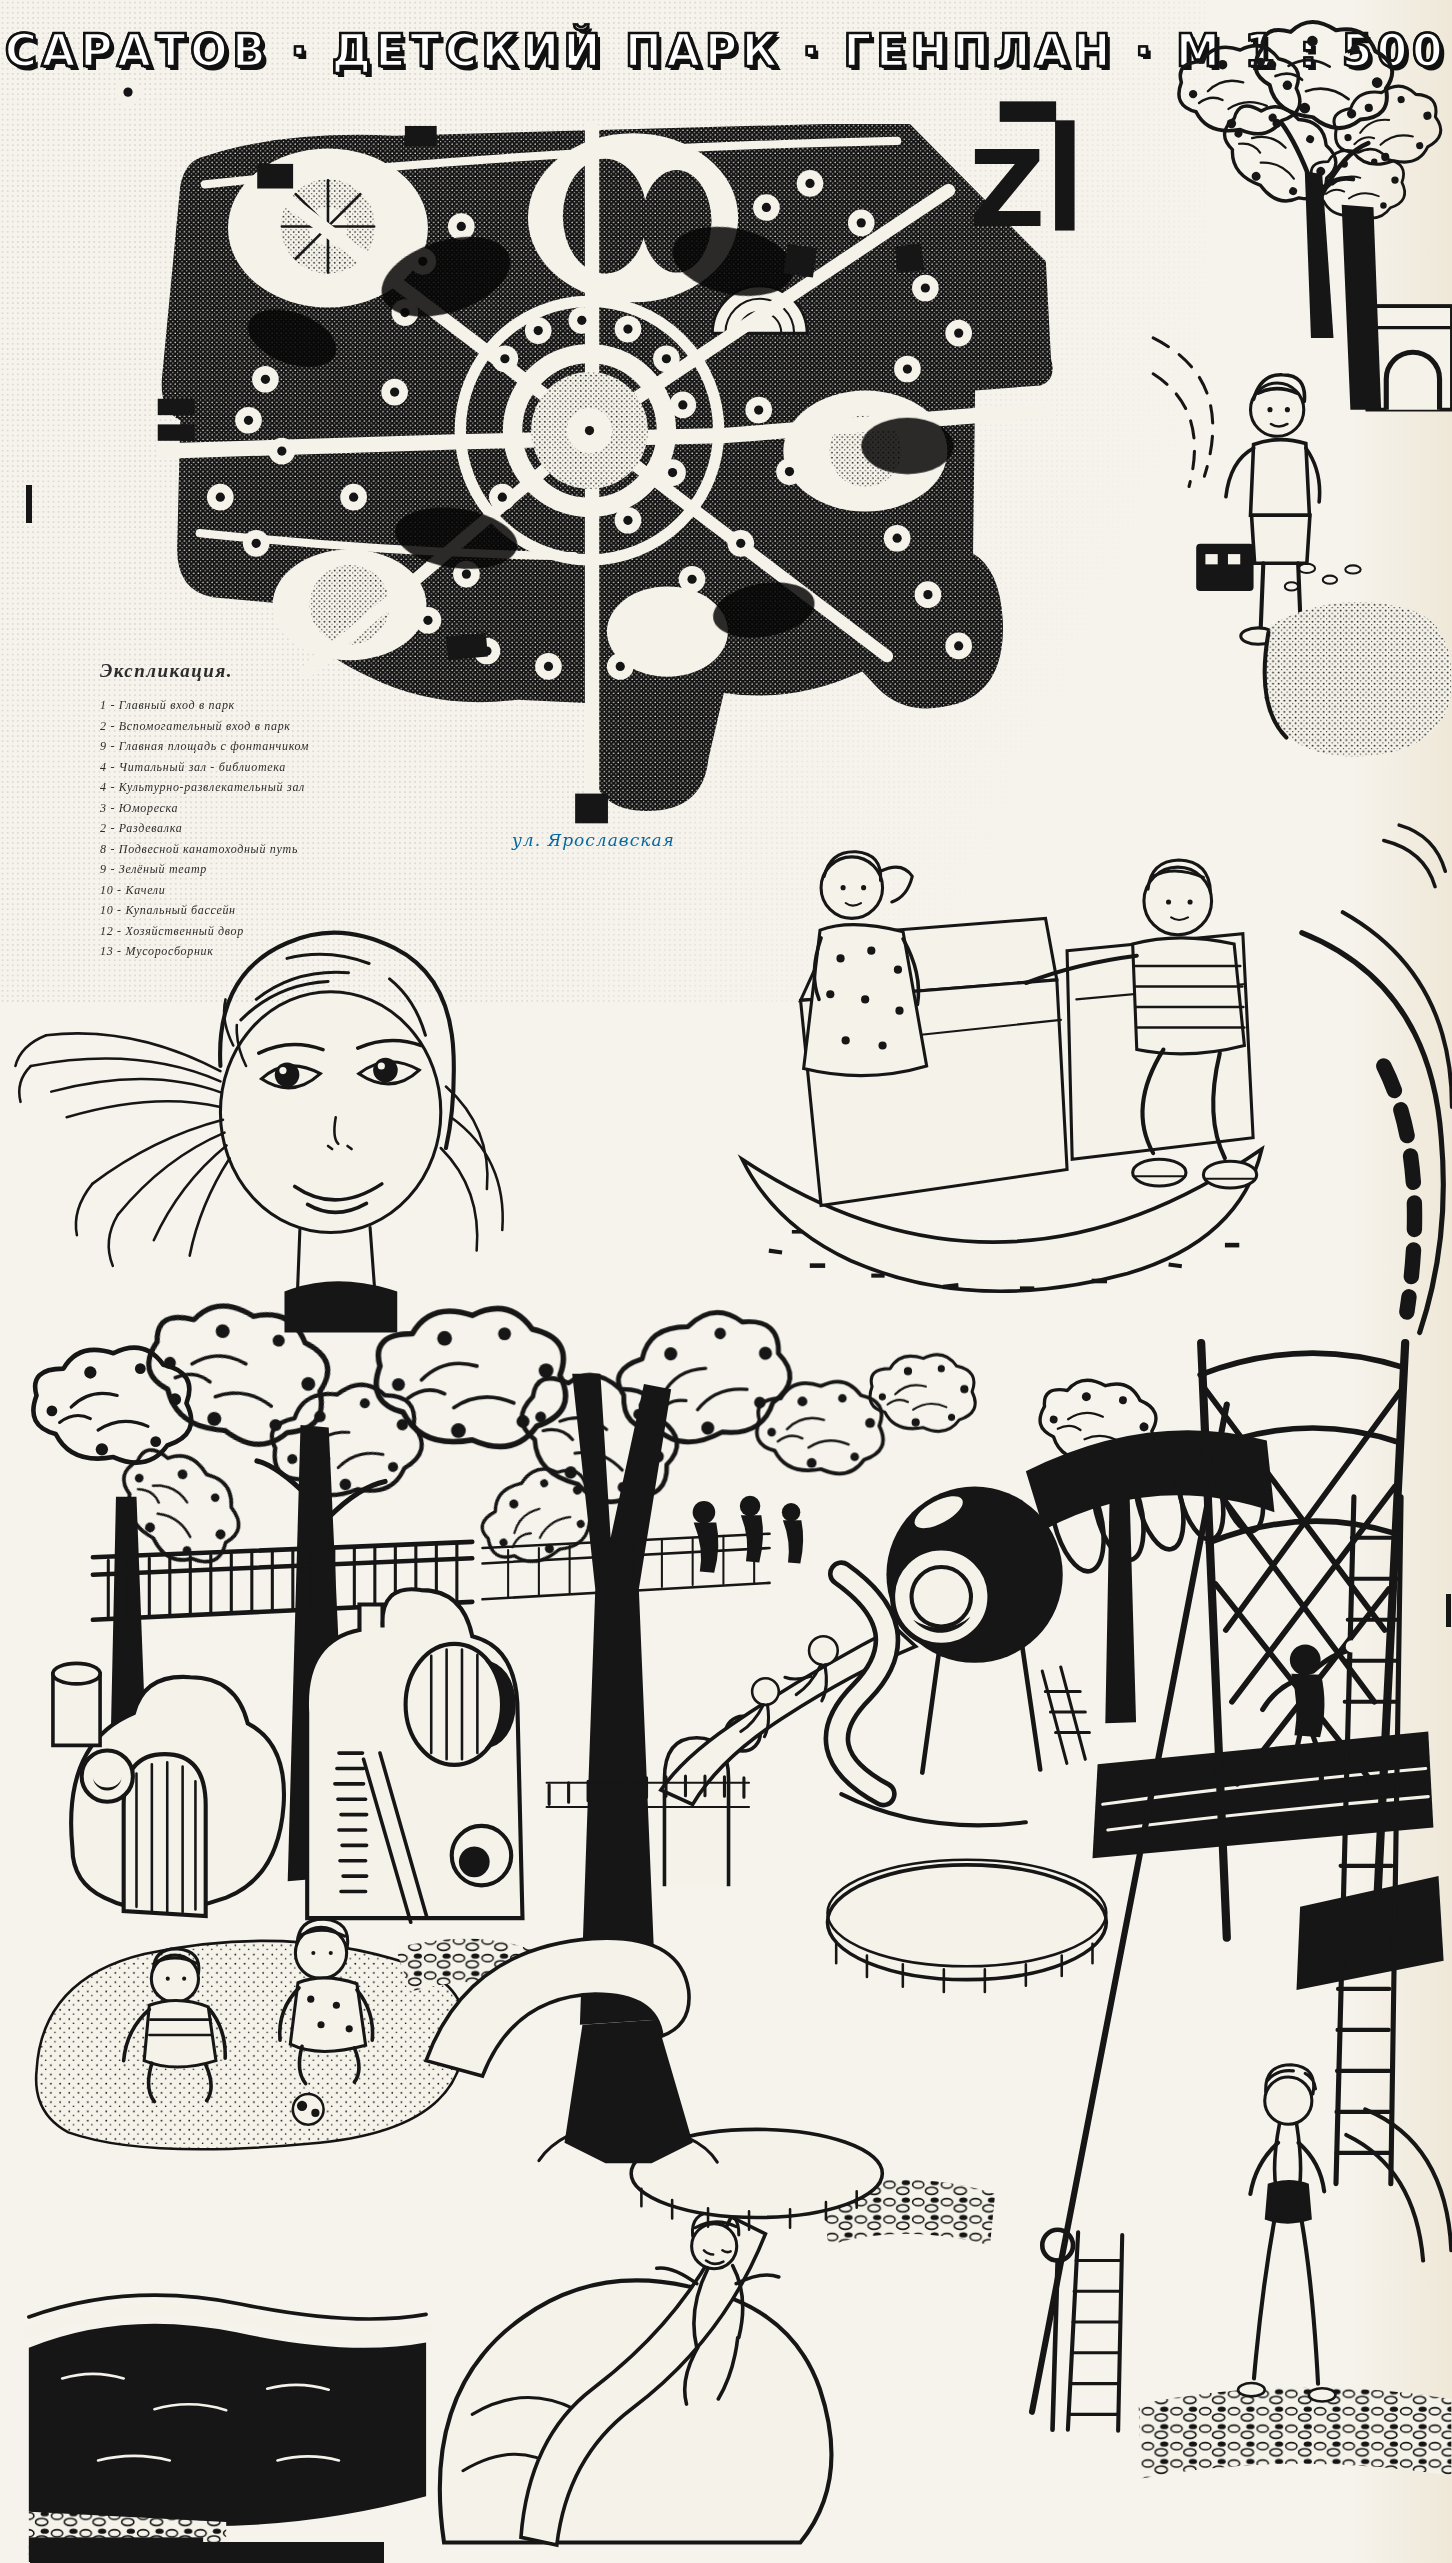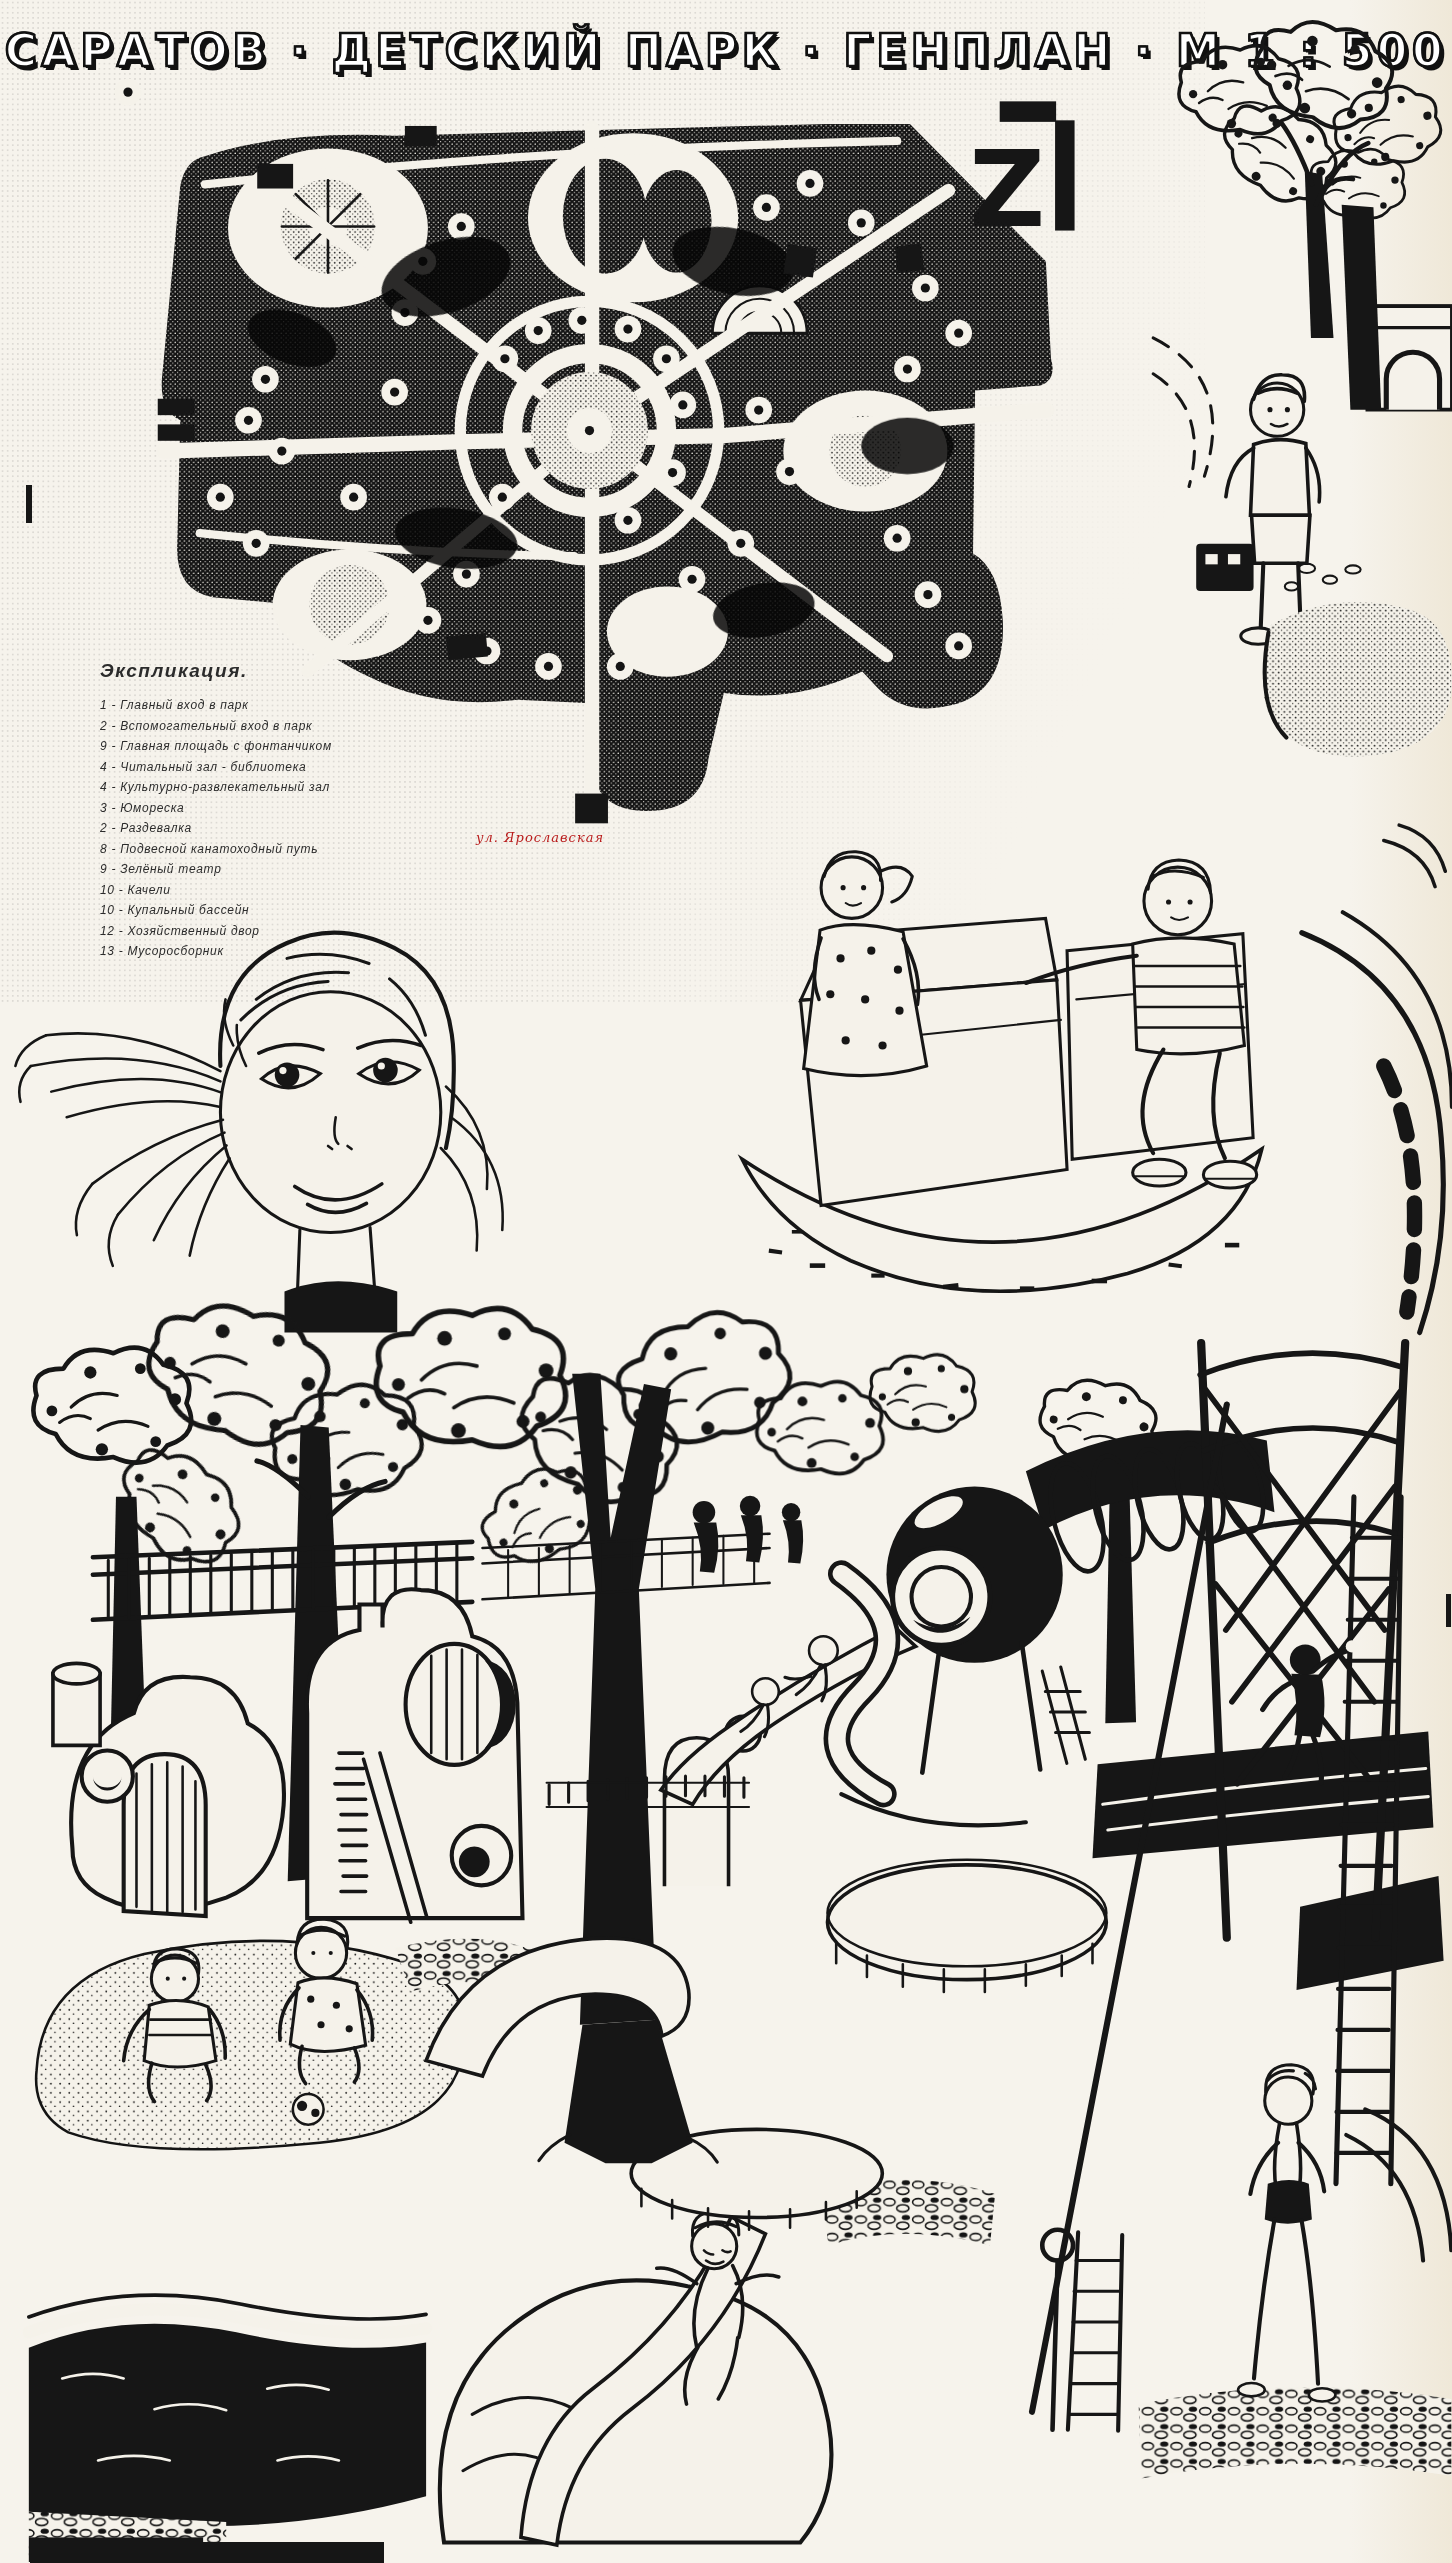--- a/index.html
+++ b/index.html
@@ -18,28 +18,28 @@
     mask-image:linear-gradient(115deg,#000 55%,transparent 85%);}
   .title{
     position:absolute; top:24.6px; left:50%; transform:translateX(-50%);
     white-space:nowrap; font-weight:800; font-size:44px; letter-spacing:4.6px;
     color:#fff; -webkit-text-stroke:2.6px #111;
     text-shadow:3.6px 4.1px 0 #111, -1px -1px 0 #111, 1px -1px 0 #111, -1px 1px 0 #111, 1.5px 1.5px 0 #111;
     transform-origin:center; font-family:"DejaVu Sans",sans-serif;
   }
   .legend{
     position:absolute; left:100px; top:660px; width:605px;
-    font-family:Liberation Sans, sans-serif; font-style:italic; color:#2c2c2c;
+    font-family:Liberation Serif, serif; font-style:italic; color:#2c2c2c;
     filter:blur(0.2px);
   }
   .lg-head{ font-size:19px; font-weight:700; letter-spacing:1.5px; margin-bottom:13.3px;}
   .lg-row{ font-size:12px; letter-spacing:0.7px; line-height:20.5px; white-space:nowrap;}
   .street-label{
-    position:absolute; left:476px; top:830px; font-family:"DejaVu Serif",serif;
-    font-style:italic; font-size:13px; letter-spacing:1px; color:#b91c1c; filter:blur(0.2px);
+    position:absolute; left:512px; top:830px; font-family:"DejaVu Serif",serif;
+    font-style:italic; font-size:17px; letter-spacing:1px; color:#0369a1; filter:blur(0.2px);
   }
   svg{ position:absolute; overflow:visible;}
   #plan-svg{ left:128px; top:92px;}
   #mid-svg{ left:0px; top:779px;}
   #right-svg{ left:1153px; top:51px;}
   #bottom-svg{ left:20.5px; top:1343px;}
   .ln{stroke:var(--ink); fill:none; stroke-linecap:round; stroke-linejoin:round;}
   .ink{fill:var(--ink); stroke:none;}
   .pap{fill:var(--paper);}
   .papln{fill:var(--paper); stroke:var(--ink);}

